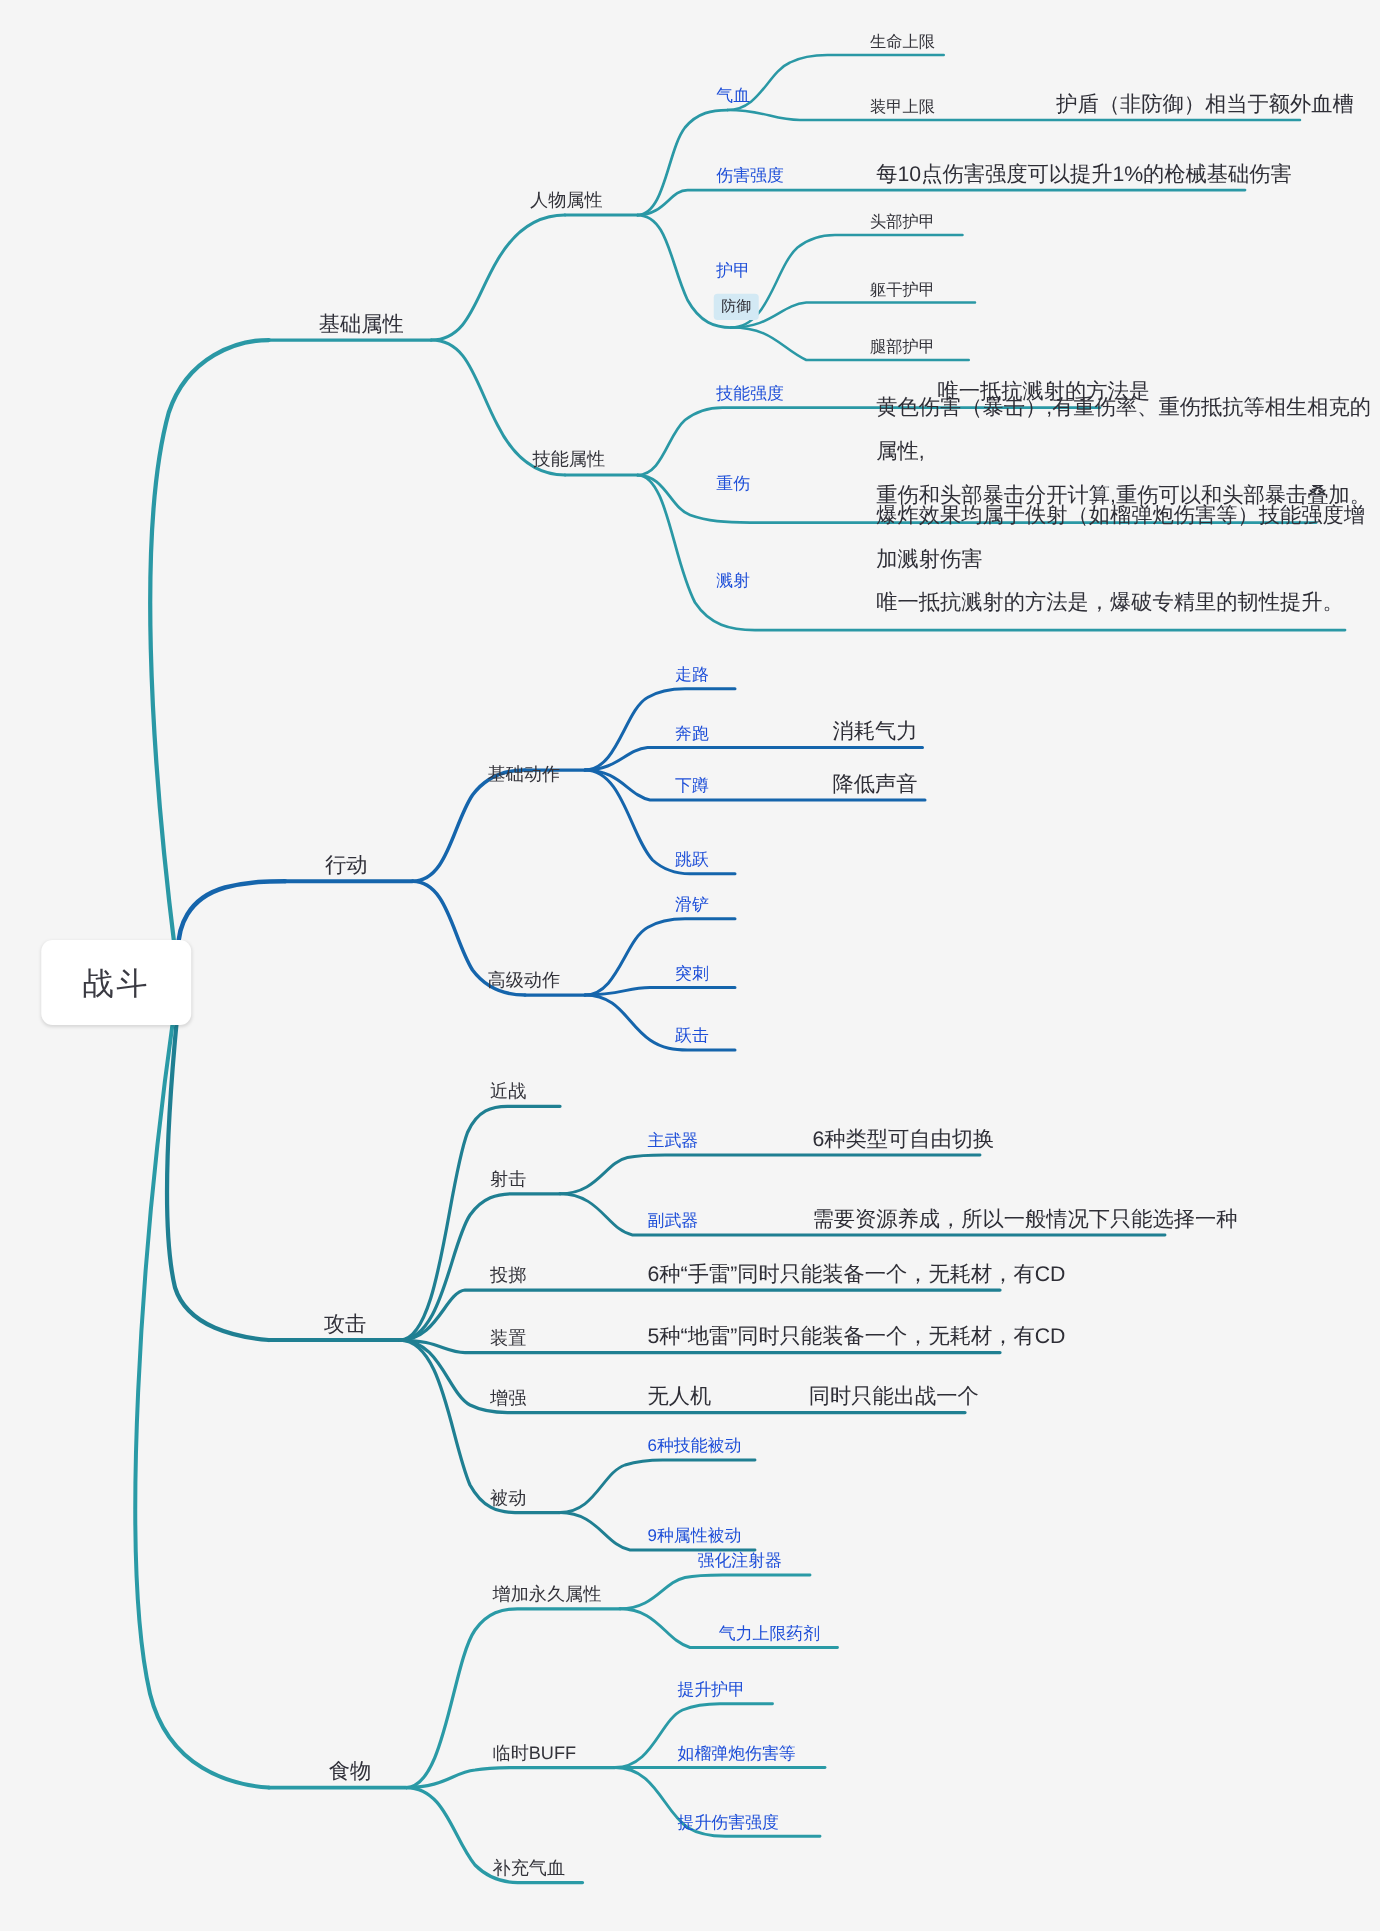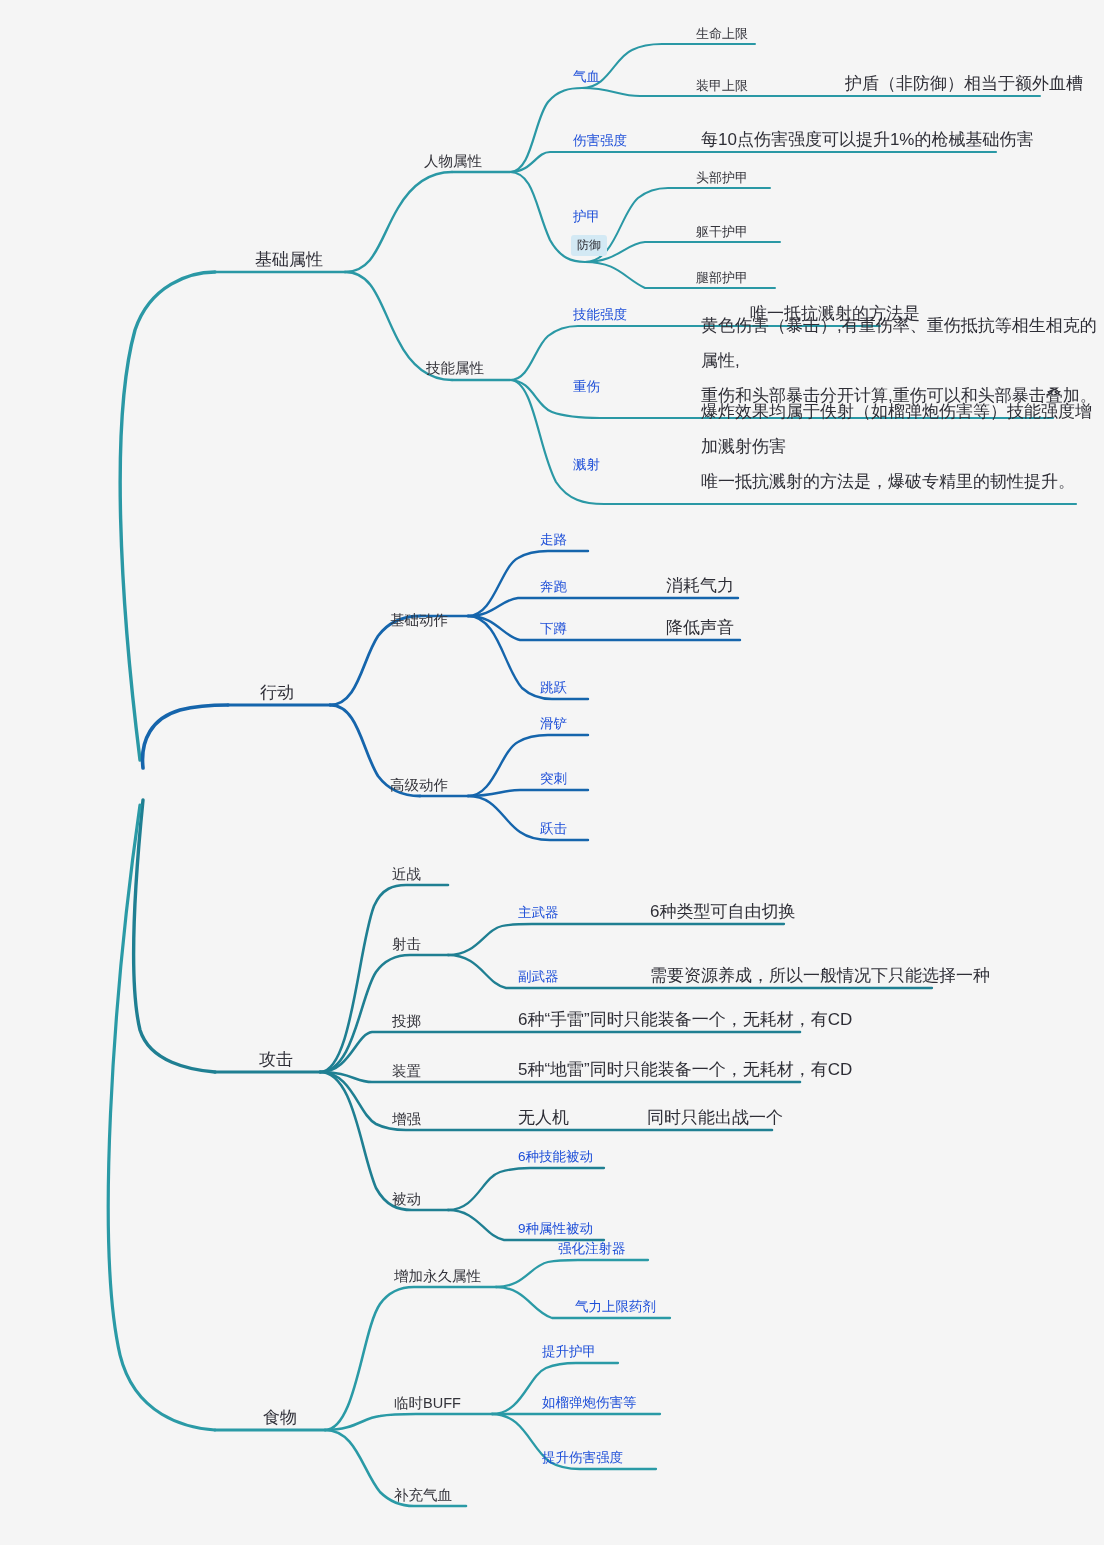--- a/index.html
+++ b/index.html
@@ -142,20 +142,23 @@
       <path d="M496 1287 C 524 1287 530 1266 548 1262 C 558 1260 568 1260 578 1260 L 648 1260" stroke="#2a9aa6" stroke-width="2.3"></path>
       <path d="M496 1287 C 526 1287 532 1312 552 1318 L 670 1318" stroke="#2a9aa6" stroke-width="2.3"></path>
 
       <path d="M492 1414 C 522 1414 528 1376 546 1368 C 556 1364 566 1363 576 1363 L 618 1363" stroke="#2a9aa6" stroke-width="2.3"></path>
       <path d="M492 1414 C 522 1414 528 1414 546 1414 L 660 1414" stroke="#2a9aa6" stroke-width="2.3"></path>
       <path d="M492 1414 C 524 1414 530 1448 550 1462 C 560 1468 570 1469 580 1469 L 656 1469" stroke="#2a9aa6" stroke-width="2.3"></path>
 
     </g>
   </svg>
 
+  <div id="root-node" style="left:33px; top:752px; width:120px; height:68px;">
+    <span>战斗</span>
+  </div>
 
   <div class="node lvl1" style="left:253px; top:270px;">基础属性</div>
 
   <div class="node lvl2" style="left:422px; top:170px;">人物属性</div>
 
   <div class="node lvl2" style="left:424px; top:378px;font-family:Liberation Mono, monospace;">技能属性</div>
 
   <div class="node lvl3" style="left:571px; top:86px;">气血</div>
   <div class="node lvl4" style="left:694px; top:42px;">生命上限</div>
   <div class="node lvl4" style="left:694px; top:94px;">装甲上限</div>

